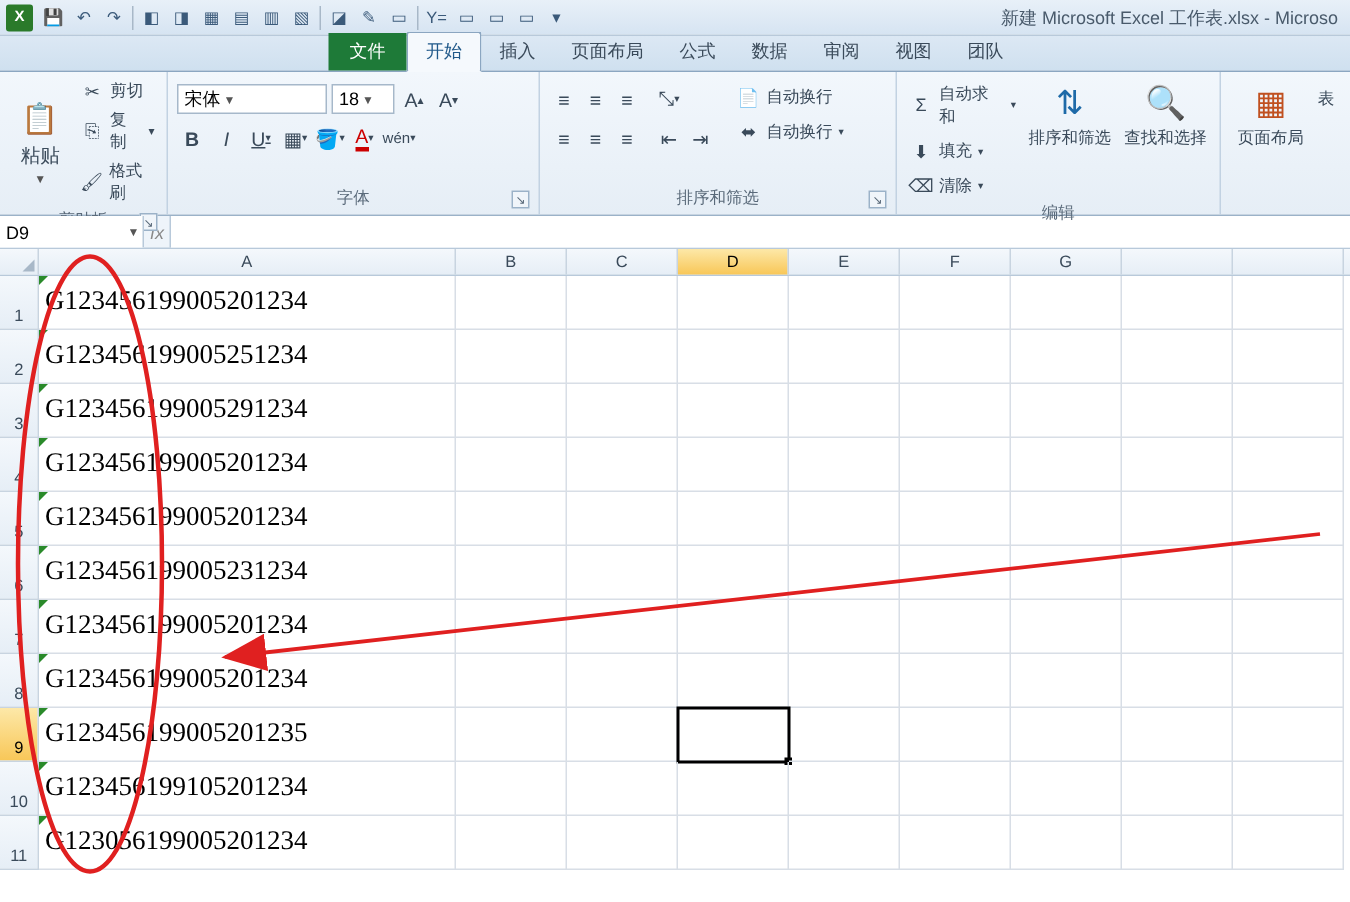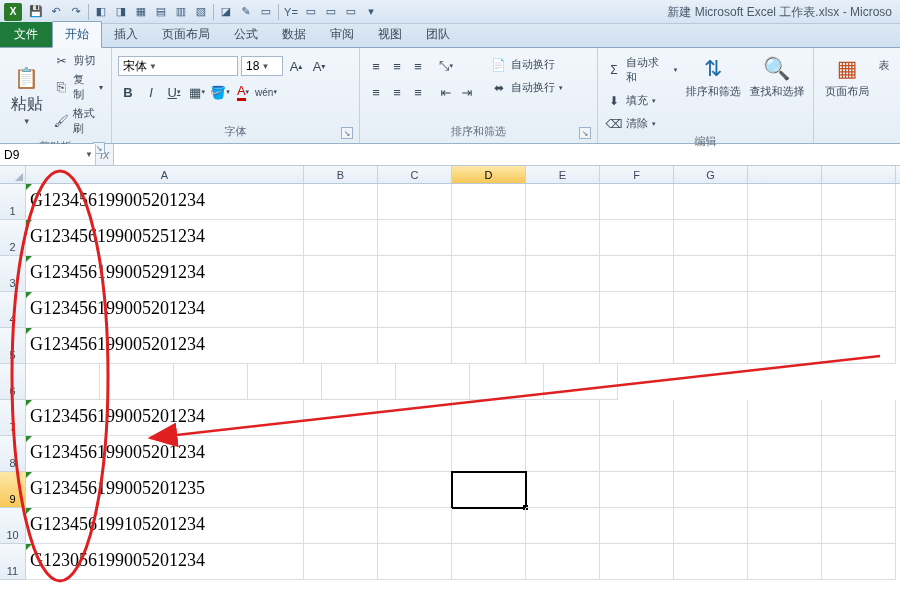--- a/index.html
+++ b/index.html
@@ -6,36 +6,36 @@
 body { font-family: "Microsoft YaHei", "SimSun", Arial, sans-serif; font-size: 12px; background: #fff; width: 900px; height: 601px; overflow: hidden; position: relative; }
 
 
 .qat { height: 24px; background: linear-gradient(#e8f0f8, #d6e4f2); display: flex; align-items: center; padding: 0 4px; border-bottom: 1px solid #b8c9da; }
 .qat .app-icon { width: 18px; height: 18px; background: #2a7a2a; border-radius: 2px; margin-right: 4px; display: flex; align-items: center; justify-content: center; color: #fff; font-size: 10px; font-weight: bold; }
 .qat-btn { width: 20px; height: 18px; display: flex; align-items: center; justify-content: center; color: #3b5a7a; font-size: 11px; cursor: pointer; }
 .qat-sep { width: 1px; height: 16px; background: #a8b8c8; margin: 0 2px; }
 .title-text { position: absolute; right: 8px; top: 4px; font-size: 12px; color: #495a6b; }
 
 
-.tabs { height: 24px; background: linear-gradient(#dce8f4, #cfe0ef); display: flex; align-items: flex-end; padding-left: 0; border-bottom: 1px solid #8ba6c1; }
+.tabs { height: 24px; background: linear-gradient(#dce8f4, #cfe0ef); display: flex; align-items: flex-end; padding-left: 0; border-bottom: 1px solid #8ba6c1; justify-content: center; }
 .tab { padding: 4px 12px; font-size: 12px; color: #3a4a5a; cursor: pointer; }
 .tab.file { background: #1e7a38; color: #fff; padding: 4px 14px; }
 .tab.active { background: #f5f9fd; border: 1px solid #8ba6c1; border-bottom: 1px solid #f5f9fd; margin-bottom: -1px; border-radius: 2px 2px 0 0; color: #20598a; margin-top: 46px; }
 
 
 .ribbon { height: 96px; background: linear-gradient(#f2f7fc, #e6eef6); border-bottom: 1px solid #9bb2c8; display: flex; }
 .group { border-right: 1px solid #c2d2e2; padding: 4px 6px 2px 6px; display: flex; flex-direction: column; justify-content: space-between; }
 .group-label { text-align: center; font-size: 11px; color: #5a6a7a; padding: 2px 0; position: relative; }
 .group-label .dlg { position: absolute; right: 0; bottom: 2px; width: 12px; height: 12px; border: 1px solid #9bb2c8; font-size: 8px; display: flex; align-items: center; justify-content: center; color: #5a6a7a; background: #f0f5fa; }
 .group-body { display: flex; gap: 4px; flex: 1; }
 
 
 .big-btn { width: 44px; display: flex; flex-direction: column; align-items: center; justify-content: center; gap: 2px; cursor: pointer; padding: 2px; }
 .big-btn .ic { width: 28px; height: 28px; display: flex; align-items: center; justify-content: center; font-size: 20px; }
-.big-btn .lbl { font-size: 16px; color: #3a4a5a; }
+.big-btn .lbl { font-size: 13px; color: #3a4a5a; }
 .small-btns { display: flex; flex-direction: column; gap: 2px; justify-content: center; }
 .small-btn { display: flex; align-items: center; gap: 4px; padding: 1px 2px; cursor: pointer; font-size: 11px; color: #3a4a5a; }
 .small-btn .ic { width: 16px; height: 14px; display: flex; align-items: center; justify-content: center; font-size: 12px; }
 
 
 .fontrow { display: flex; gap: 3px; align-items: center; }
 .combo { border: 1px solid #a6b8ca; background: #fff; height: 20px; display: flex; align-items: center; padding: 0 2px 0 4px; font-size: 12px; }
 .combo .dd { width: 12px; text-align: center; color: #555; font-size: 8px; }
 .sqbtn { width: 20px; height: 20px; display: flex; align-items: center; justify-content: center; border: 1px solid transparent; cursor: pointer; font-size: 13px; color: #3a4a5a; }
 .fontcol { display: flex; flex-direction: column; gap: 6px; }
@@ -140,21 +140,21 @@
             <span>格式刷</span>
           </div>
       </div>
     </div>
     <div class="group-label"><span>剪贴板</span><span class="dlg">↘</span></div>
   </div>
 
   <div class="group" style="width:248px;">
     <div class="fontcol" style="padding-top:4px;">
       <div class="fontrow">
-        <div class="combo" style="width:120px;">
+        <div class="combo" style="width:100px;">
             <span>宋体</span>
             <span class="dd">▼</span>
           </div>
         <div class="combo" style="width:42px;">
             <span>18</span>
             <span class="dd">▼</span>
           </div>
         <div class="sqbtn">A<sup style="font-size:8px;">▴</sup></div>
         <div class="sqbtn">A<sup style="font-size:8px;">▾</sup></div>
       </div>
@@ -339,20 +339,21 @@
         <div class="cell col-std" style="width: 74px;"></div>
         <div class="cell col-std" style="width: 74px;"></div>
         <div class="cell col-std" style="width: 74px;"></div>
         <div class="cell col-std" style="width: 74px;"></div>
         <div class="cell col-std" style="width: 74px;"></div>
         <div class="cell col-std" style="width: 74px;"></div>
         <div class="cell col-std" style="width: 74px;"></div>
       </div>
       <div class="row">
         <div class="rowhdr">6</div>
+        <div class="cell col-A textmark" style="width: 278px;">G123456199005231234</div>
         <div class="cell col-std" style="width: 74px;"></div>
         <div class="cell col-std" style="width: 74px;"></div>
         <div class="cell col-std" style="width: 74px;"></div>
         <div class="cell col-std" style="width: 74px;"></div>
         <div class="cell col-std" style="width: 74px;"></div>
         <div class="cell col-std" style="width: 74px;"></div>
         <div class="cell col-std" style="width: 74px;"></div>
         <div class="cell col-std" style="width: 74px;"></div>
       </div>
       <div class="row">

